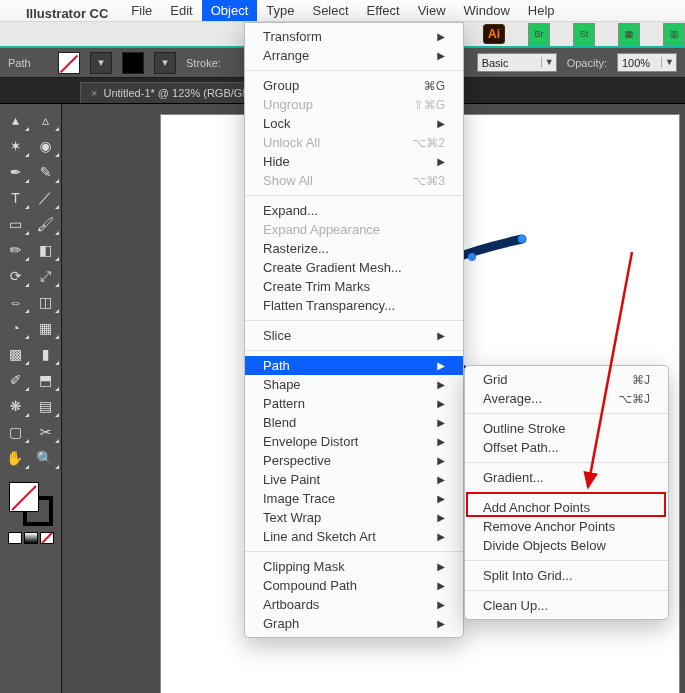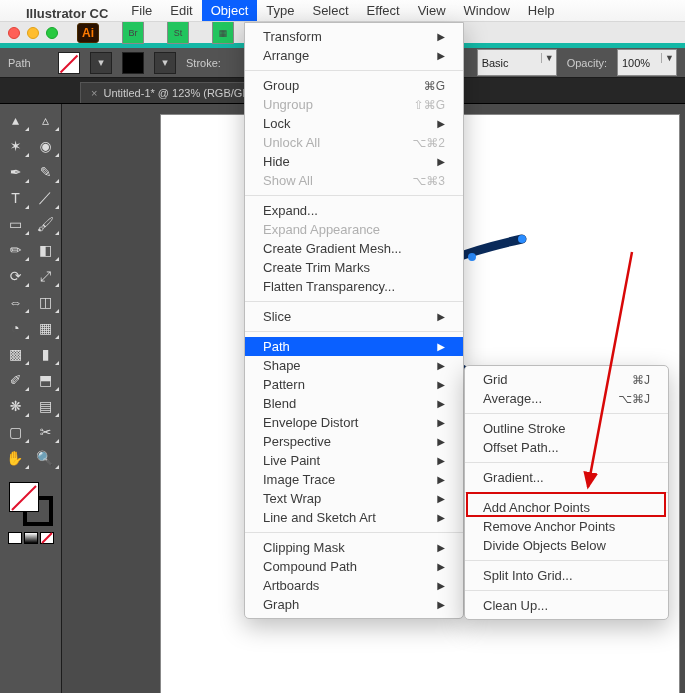--- a/index.html
+++ b/index.html
@@ -21,38 +21,38 @@
   
   .mac-menubar{height:22px;background:linear-gradient(#fdfdfd,#f4f4f4);border-bottom:1px solid #d7d7d7;
     display:flex;align-items:flex-end;font-size:13px;color:var(--mac-menu-text);padding-left:14px;position:relative;z-index:30;}
   .mac-menubar .apple{font-size:15px;margin-right:12px;line-height:22px;}
   .app-name{font-weight:600;margin-right:14px;}
   .mac-menu-item{padding:0 9px;height:22px;display:flex;align-items:center;}
   .mac-menu-item.open{background:var(--mac-menu-highlight);color:#fff;}
 
   
   .app-frame{position:absolute;left:0;top:22px;right:0;bottom:0;background:var(--ill-dark);}
-  .titlebar{height:26px;background:#e8e8e8;display:flex;align-items:center;padding-left:8px;gap:7px;border-bottom:5px solid #14b8a6;}
+  .titlebar{height:26px;background:#e8e8e8;display:flex;align-items:center;padding-left:17px;gap:7px;border-bottom:2px solid #14b8a6;justify-content:flex-end;}
   .tl-dot{width:12px;height:12px;border-radius:50%;}
   .dot-red{background:#ff5f57;border:1px solid #e24238;}
   .dot-yel{background:#ffbd2e;border:1px solid #e1a116;}
   .dot-grn{background:#28c940;border:1px solid #17a82d;}
   .ai-logo{margin-left:12px;width:22px;height:20px;background:#2a1200;color:var(--ill-orange);font-weight:bold;
     font-size:12px;display:flex;align-items:center;justify-content:center;border:1px solid #4a2b00;border-radius:3px;}
   .tb-icon{width:22px;height:23px;margin-left:16px;border:1px solid #8a8a8a;background:#22c55e;display:flex;
     align-items:center;justify-content:center;font-size:9px;color:#444;}
 
   .control-bar{height:30px;background:var(--ill-panel);border-bottom:1px solid #1b1b1b;display:flex;align-items:center;
     color:var(--ill-text);font-size:11px;padding:0 8px;gap:10px;}
   .ctl-label{min-width:40px;}
   .swatch{width:22px;height:22px;border:1px solid #222;background:#fff;position:relative;}
   .swatch.nofill::after{content:"";position:absolute;left:-2px;right:-2px;top:50%;height:2px;background:#e1112c;transform:rotate(-45deg);}
   .swatch.black{background:#000;}
   .mini-box{width:22px;height:22px;border:1px solid #222;background:#3c3c3c;display:flex;align-items:center;justify-content:center;}
-  .ctl-field{height:27px;background:#eaeaea;border:1px solid #8a8a8a;color:#222;font-size:11px;padding:0 4px;display:flex;align-items:center;position:relative;}
+  .ctl-field{height:19px;background:#eaeaea;border:1px solid #8a8a8a;color:#222;font-size:11px;padding:0 4px;display:flex;align-items:center;position:relative;}
   .ctl-field .drop{position:absolute;right:2px;top:3px;border-left:1px solid #aaa;padding-left:3px;font-size:9px;color:#444;}
 
   .doc-tabbar{height:26px;background:var(--ill-darker);border-bottom:1px solid #000;display:flex;align-items:flex-end;padding-left:80px;color:var(--ill-text);font-size:11px;}
   .doc-tab{background:#3c3c3c;padding:4px 10px 4px 10px;border:1px solid #555;border-bottom:none;display:flex;gap:6px;align-items:center;}
   .doc-tab .x{font-size:11px;color:#999;}
 
   
   .tool-panel{position:absolute;left:0;top:82px;width:62px;bottom:0;background:var(--ill-panel);border-right:1px solid #1c1c1c;padding-top:4px;}
   .tool-grid{display:grid;grid-template-columns:28px 28px;gap:2px 2px;justify-content:center;}
   .tool{width:28px;height:24px;display:flex;align-items:center;justify-content:center;color:#ddd;font-size:14px;position:relative;}
@@ -240,20 +240,23 @@
       <span class="shortcut">⌥⌘3</span>
     </div>
     <div class="msep"></div>
     <div class="mi">
       <span>Expand...</span>
     </div>
     <div class="mi disabled">
       <span>Expand Appearance</span>
     </div>
     <div class="mi">
+      <span>Rasterize...</span>
+    </div>
+    <div class="mi">
       <span>Create Gradient Mesh...</span>
     </div>
     <div class="mi">
       <span>Create Trim Marks</span>
     </div>
     <div class="mi">
       <span>Flatten Transparency...</span>
     </div>
     <div class="msep"></div>
     <div class="mi">

